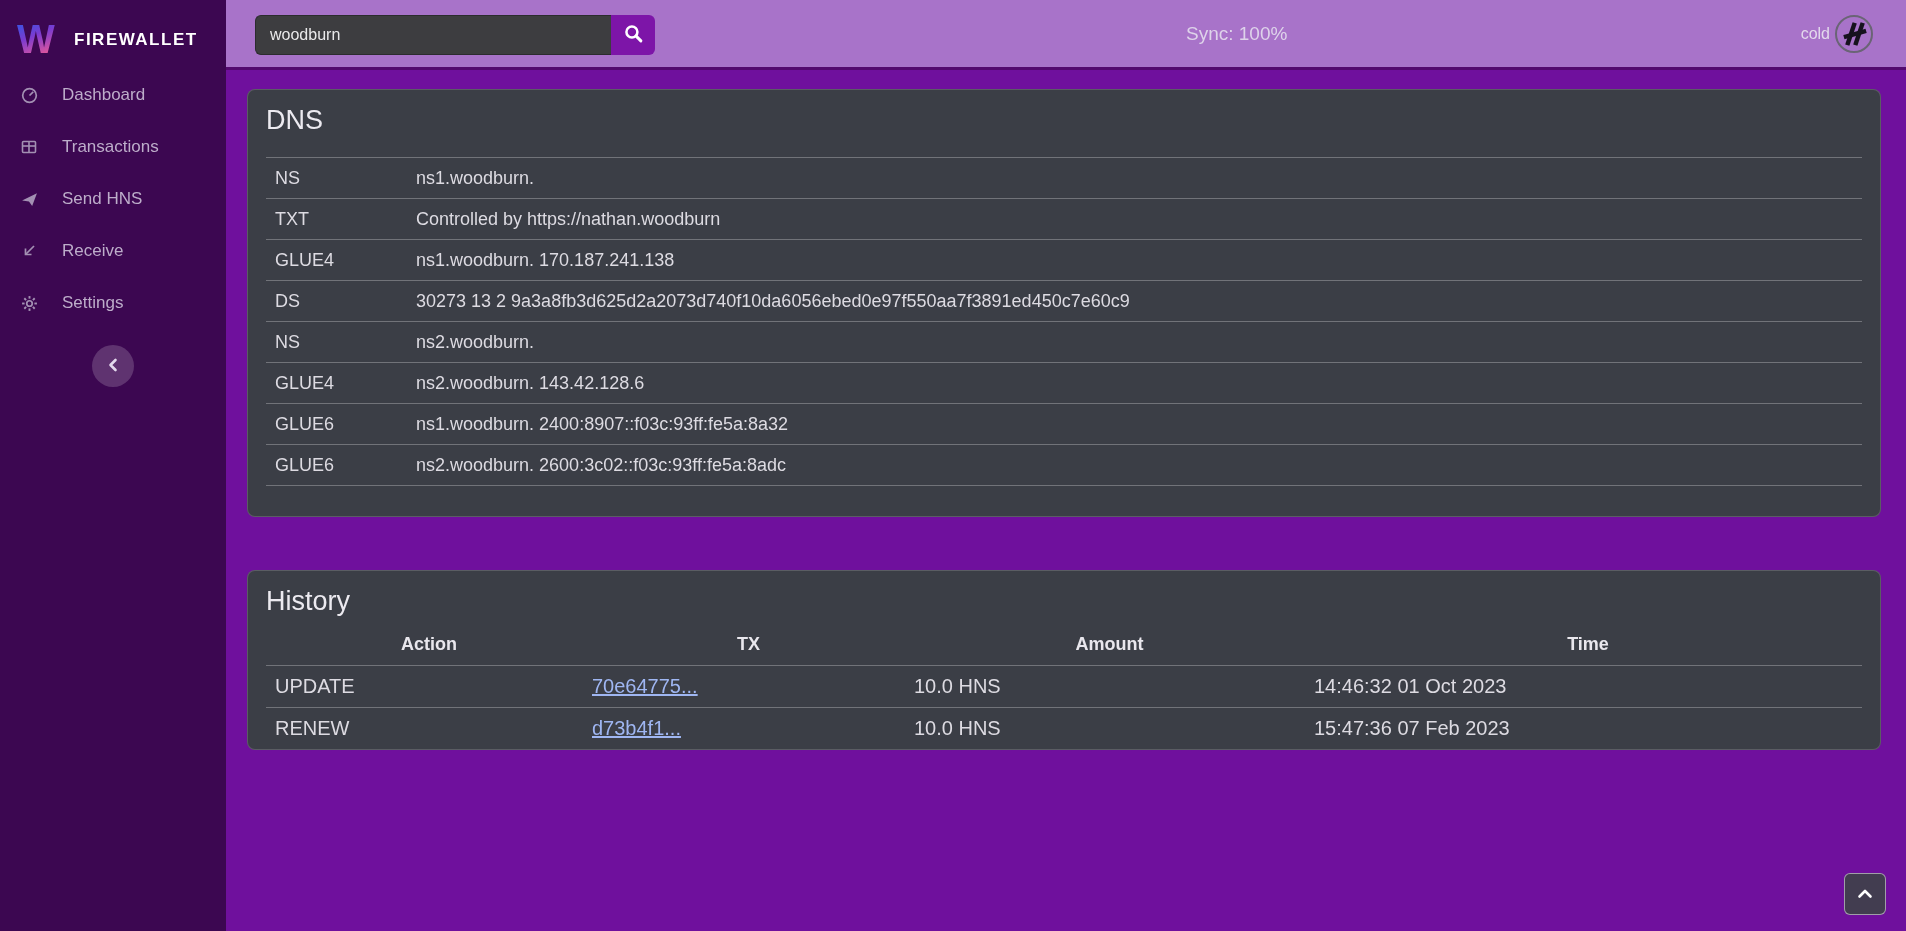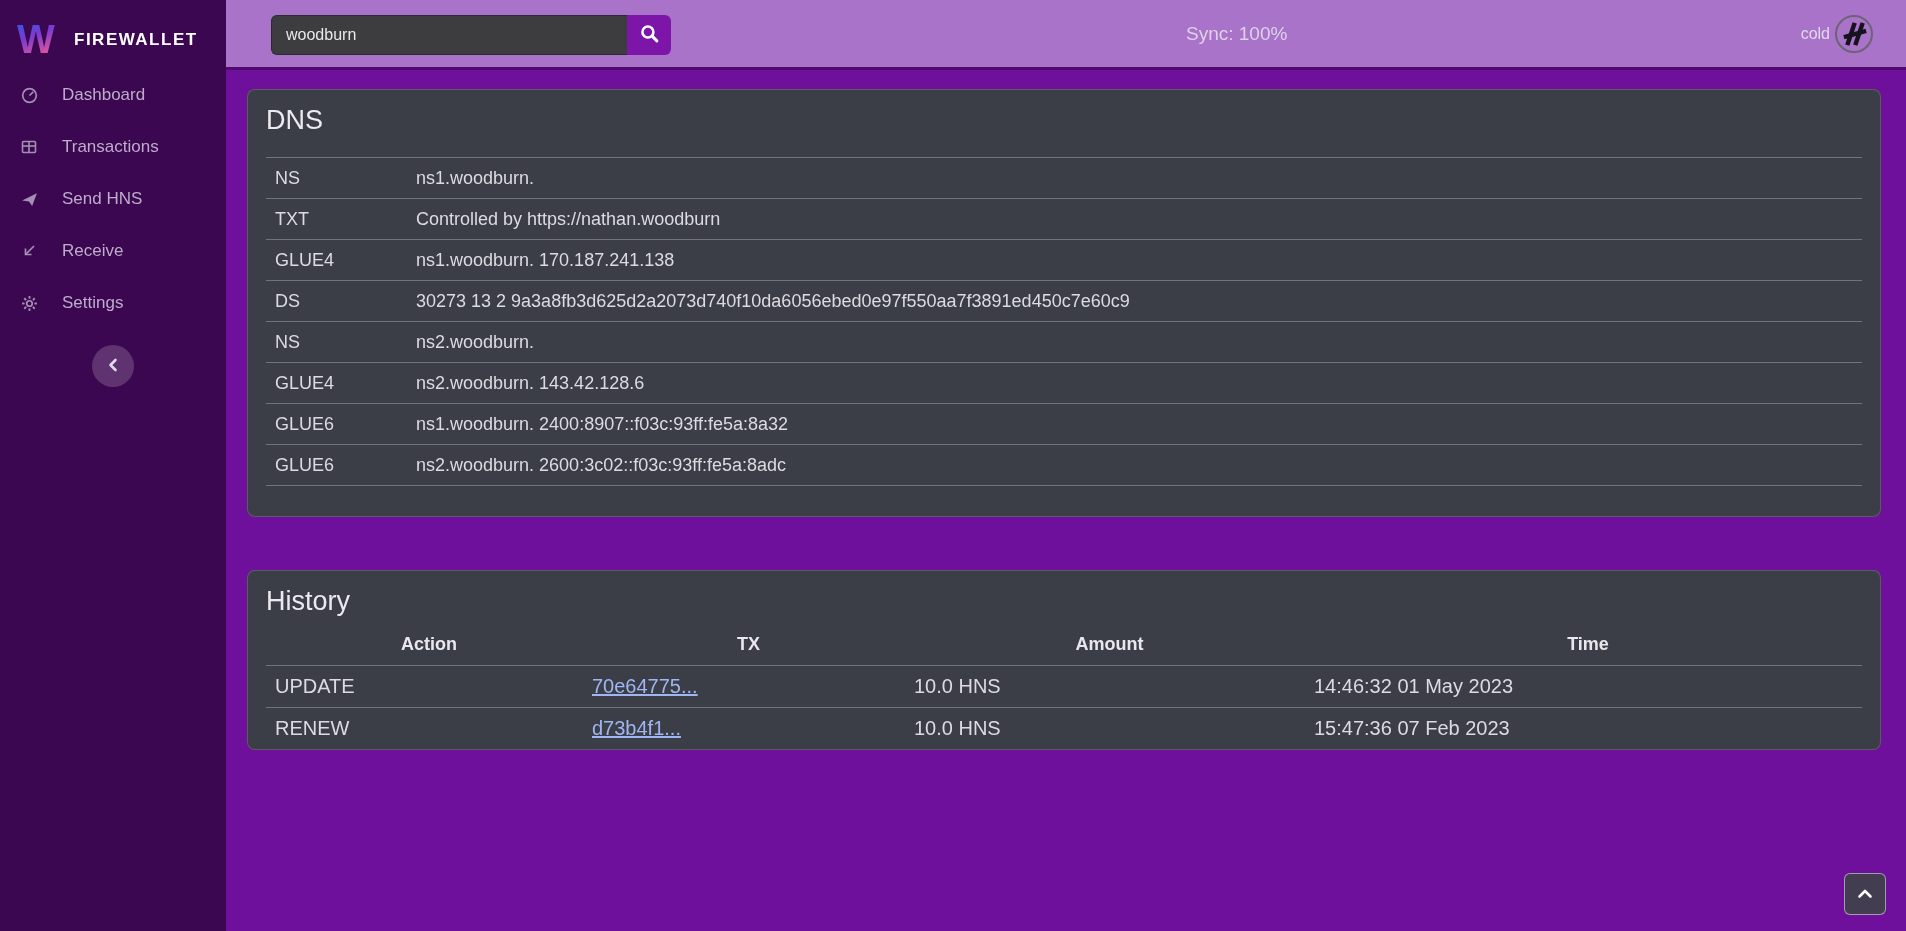--- a/index.html
+++ b/index.html
@@ -15,21 +15,21 @@
             color:#bdadca; font-size:17px; cursor:pointer; }
   .nav li .nico { width:18px; height:18px; display:inline-flex; align-items:center; justify-content:center; color:#a390b3; }
   .collapse-btn { position:absolute; left:92px; top:345px; width:42px; height:42px; border-radius:50%;
                   background:rgba(255,255,255,0.18); border:none; display:flex; align-items:center; justify-content:center;
                   cursor:pointer; color:#e3d9ec; }
 
   
   .main-col { flex:1; display:flex; flex-direction:column; height:100%; }
 
   .topbar { position:relative; height:70px; flex:0 0 70px; background:#a873c9; border-bottom:3px solid #530a6e; }
-  .search-group { position:absolute; left:45px; top:15px; display:flex; height:40px; }
+  .search-group { position:absolute; left:29px; top:15px; display:flex; height:40px; }
   .search-input { width:356px; height:40px; background:#3d3d40; border:1px solid #2c2c2f; border-right:none;
                   border-radius:6px 0 0 6px; color:#e9e9ea; font-size:16px; padding:0 14px;
                   font-family:"Liberation Sans", sans-serif; outline:none; }
   .search-btn { width:44px; height:40px; background:#7d15a8; border:none; border-radius:0 6px 6px 0;
                 display:flex; align-items:center; justify-content:center; cursor:pointer; }
   .sync-label { position:absolute; left:960px; top:0; height:67px; display:flex; align-items:center;
                 color:#ded3ea; font-size:19px; }
   .wallet-label { position:absolute; right:76px; top:0; height:67px; display:flex; align-items:center;
                   color:#e3d9ec; font-size:16px; }
   .hs-logo { position:absolute; right:32px; top:14px; width:40px; height:40px; border-radius:50%; cursor:pointer; }
@@ -241,21 +241,21 @@
               <th>TX</th>
               <th>Amount</th>
               <th>Time</th>
             </tr>
           </thead>
           <tbody>
             <tr>
               <td>UPDATE</td>
               <td><a class="txlink">70e64775...</a></td>
               <td>10.0 HNS</td>
-              <td>14:46:32 01 May 2023</td>
+              <td>14:46:32 01 Oct 2023</td>
             </tr>
             <tr>
               <td>RENEW</td>
               <td><a class="txlink">d73b4f1...</a></td>
               <td>10.0 HNS</td>
               <td>15:47:36 07 Feb 2023</td>
             </tr>
           </tbody>
         </table>
       </section>

